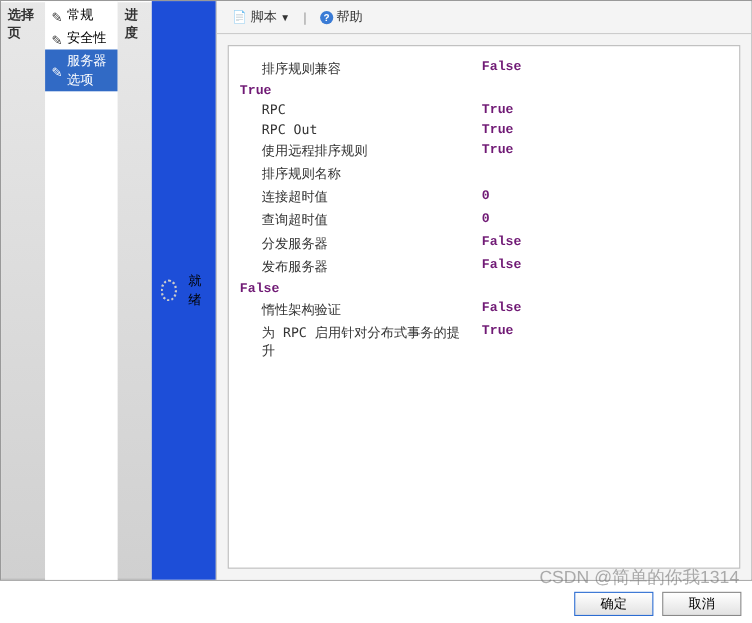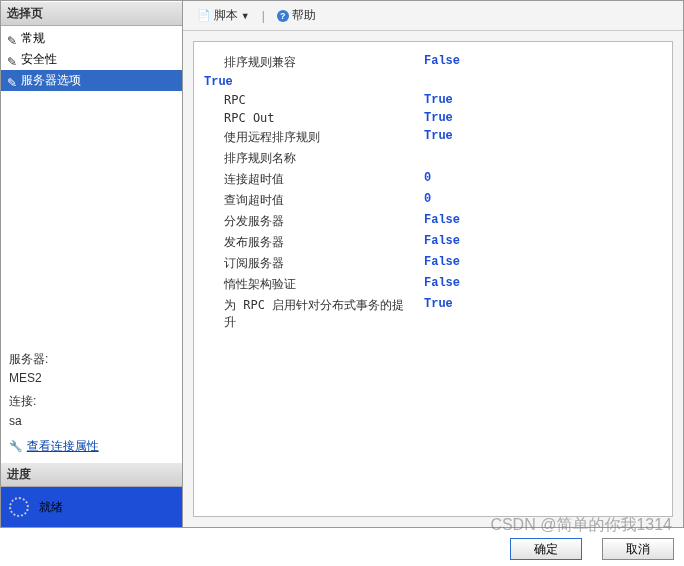--- a/index.html
+++ b/index.html
@@ -12,25 +12,25 @@
       position: relative;
       overflow: hidden;
     }
     .container {
       display: flex;
       width: 100%;
       height: 528px;
       border: 1px solid #999;
     }
     .left-panel {
-      width: 182px;
+      width: 196px;
       background: #f0f0f0;
       border-right: 1px solid #999;
       display: flex;
-      flex-direction: column;
+      flex-direction: row;
     }
     .section-header {
       background: linear-gradient(#e8e8e8, #d0d0d0);
       border-bottom: 1px solid #aaa;
       border-top: 1px solid #fff;
       padding: 3px 6px;
       font-weight: bold;
       color: #333;
     }
     .nav-list {
@@ -135,28 +135,28 @@
     .prop-name {
       width: 220px;
       padding-left: 30px;
       color: #333;
     }
     .prop-value {
       flex: 1;
       padding-left: 10px;
       font-weight: bold;
       font-family: "Courier New", monospace;
-      color: #1d4ed8;
+      color: #701a75;
     }
     .bottom-bar {
       position: absolute;
       right: 10px;
       bottom: 6px;
       display: flex;
-      gap: 20px;
+      gap: 8px;
       align-items: center;
     }
     .btn {
       min-width: 72px;
       height: 22px;
       border: 1px solid #888;
       background: linear-gradient(#fff, #e2e2e2);
       cursor: pointer;
       font-size: 12px;
     }
@@ -193,30 +193,20 @@
           <span>安全性</span>
         </div>
         <div class="nav-item selected">
           <span class="icon">✎</span>
           <span>服务器选项</span>
         </div>
       </div>
 
     <div class="spacer"></div>
 
-    <div class="conn-body">
-      <div class="conn-label">服务器:</div>
-      <div class="conn-value">MES2</div>
-      <div class="conn-label">连接:</div>
-      <div class="conn-value">sa</div>
-      <div class="conn-link">
-        <span class="wrench">🔧</span>
-        <a>查看连接属性</a>
-      </div>
-    </div>
 
     <div class="section-header">进度</div>
     <div class="progress-body">
       <div class="spinner"></div>
       <span>就绪</span>
     </div>
   </div>
 
   <div class="right-panel">
     <div class="toolbar">
@@ -265,21 +255,20 @@
         </div>
         <div class="prop-row">
           <div class="prop-name">分发服务器</div>
           <div class="prop-value">False</div>
         </div>
         <div class="prop-row">
           <div class="prop-name">发布服务器</div>
           <div class="prop-value">False</div>
         </div>
         <div class="prop-row">
-          <div class="prop-name">订阅服务器</div>
           <div class="prop-value">False</div>
         </div>
         <div class="prop-row">
           <div class="prop-name">惰性架构验证</div>
           <div class="prop-value">False</div>
         </div>
         <div class="prop-row">
           <div class="prop-name">为 RPC 启用针对分布式事务的提升</div>
           <div class="prop-value">True</div>
         </div>

